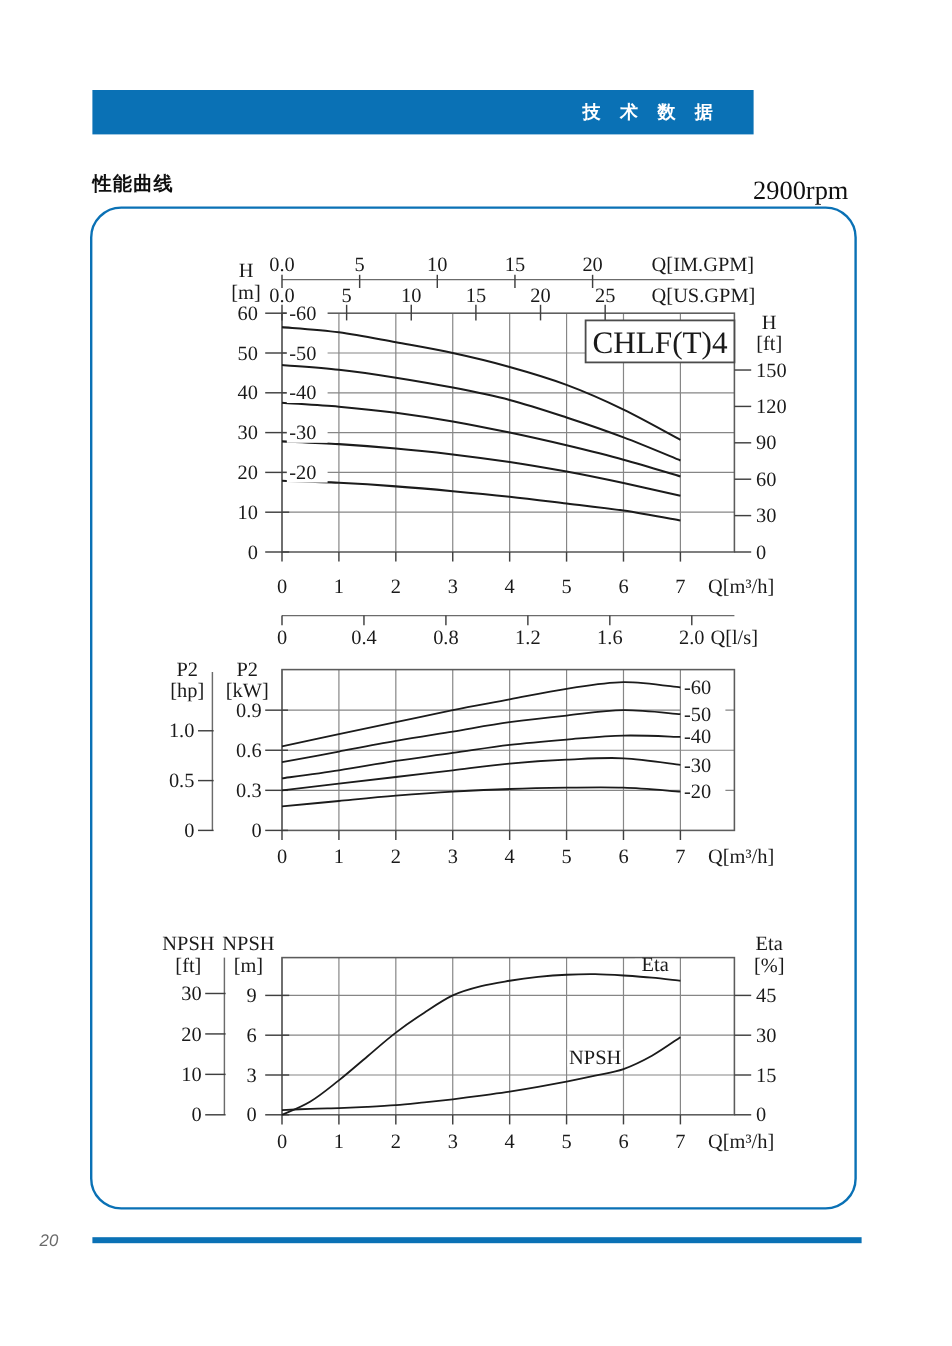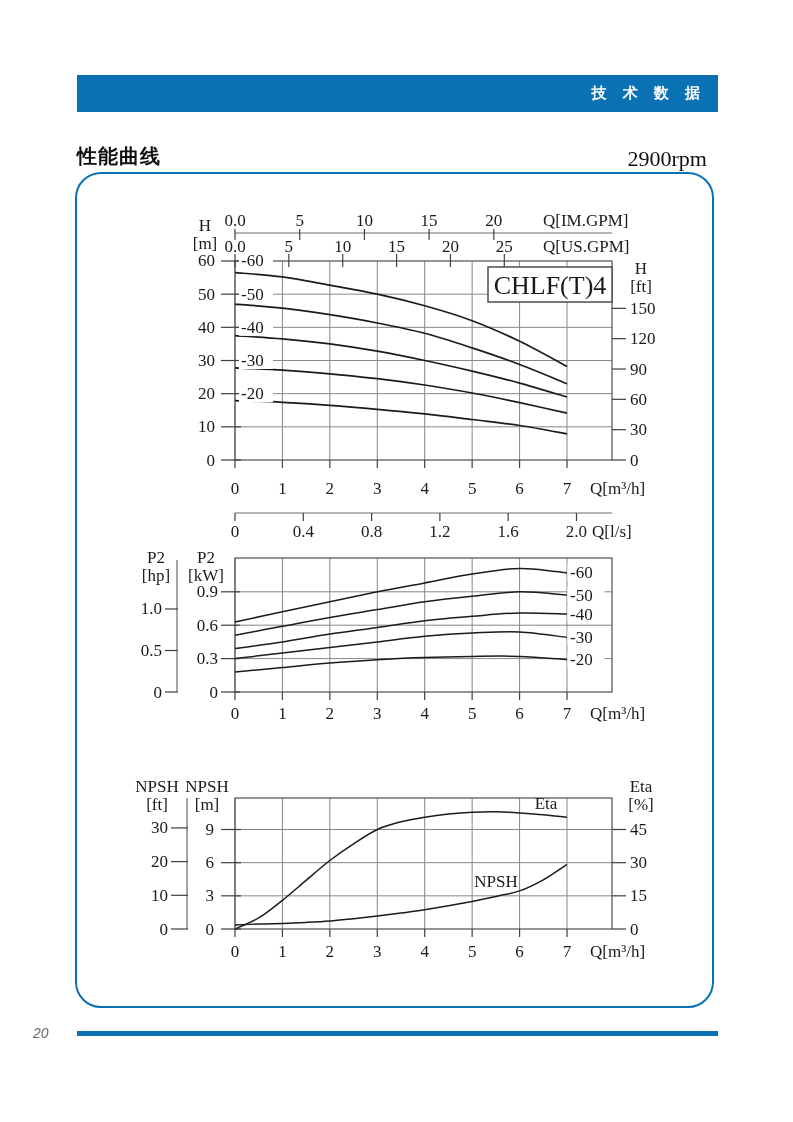--- a/index.html
+++ b/index.html
@@ -1,24 +1,24 @@
 <!DOCTYPE html>
 <html style="--accent: #0a71b5;"><head>
 <meta charset="utf-8">
 <style>
   html,body{margin:0;padding:0;background:#ffffff;}
   .page{position:relative;width:793px;height:1122px;background:#ffffff;overflow:hidden;
         font-family:"Liberation Serif","DejaVu Serif",serif;color:#1a1a1a;}
-  .header-bar{position:absolute;left:77px;top:75px;width:641px;height:37px;
+  .header-bar{position:absolute;left:77px;top:75px;width:551px;height:37px;
         background:var(--accent,#0a71b5);display:flex;align-items:center;justify-content:flex-end;
-        padding-right:12px;box-sizing:border-box;}
+        padding-right:28px;box-sizing:border-box;}
   .header-title{color:#ffffff;font-family:"Liberation Sans","DejaVu Sans",sans-serif;
         font-weight:bold;font-size:15px;letter-spacing:6px;white-space:nowrap;}
   .section-title{position:absolute;left:77px;top:143px;font-family:"Liberation Sans","DejaVu Sans",sans-serif;
-        font-weight:bold;font-size:20px;letter-spacing:1px;color:#101010;}
+        font-weight:bold;font-size:16px;letter-spacing:1px;color:#101010;}
   .rpm-label{position:absolute;top:146px;right:86px;font-size:22px;color:#101010;}
   .panel{position:absolute;left:75px;top:172px;width:639px;height:836px;box-sizing:border-box;
         border:2px solid var(--accent,#0a71b5);border-radius:26px;background:#ffffff;}
   svg.chart{position:absolute;overflow:visible;}
   #chart-head{left:130px;top:200px;width:585px;height:345px;}
   #chart-power{left:130px;top:548px;width:585px;height:180px;}
   #chart-npsh{left:130px;top:775px;width:585px;height:195px;}
   svg text{font-family:"Liberation Serif","DejaVu Serif",serif;fill:#1a1a1a;}
   .page-number{position:absolute;left:33px;top:1025px;font-family:"Liberation Sans","DejaVu Sans",sans-serif;
         font-style:italic;font-size:14px;color:#6a6a6a;}

